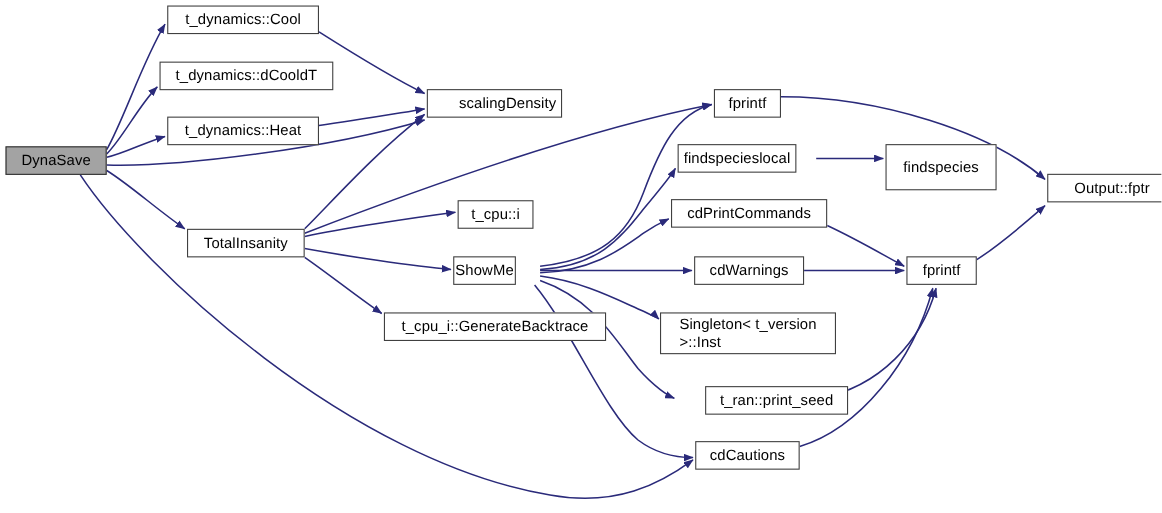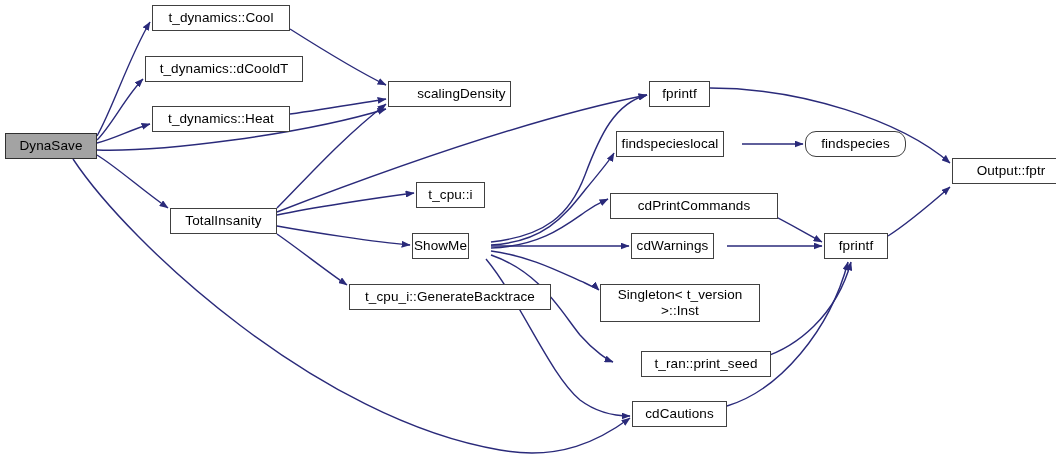--- a/index.html
+++ b/index.html
@@ -28,21 +28,21 @@
     position: absolute;
     box-sizing: border-box;
     border: 1px solid #404040;
     background: #ffffff;
     color: #000000;
     font-size: 13.5px;
     line-height: 1.18;
     display: flex;
     align-items: center;
     justify-content: center;
-    text-align: center;
+    text-align: left;
     white-space: pre;
     letter-spacing: 0.1px;
     z-index: 2;
   }
   .node.root {
     background: #a3a3a3;
     border-color: #303030;
   }
   .node-label {
     display: block;
@@ -94,23 +94,23 @@
       <div class="node" style="left: 152px; top: 5px; width: 138px; height: 26px;"><span class="node-label">t_dynamics::Cool</span></div>
       <div class="node" style="left: 145px; top: 56px; width: 158px; height: 26px;"><span class="node-label">t_dynamics::dCooldT</span></div>
       <div class="node" style="left: 152px; top: 106px; width: 138px; height: 26px;"><span class="node-label">t_dynamics::Heat</span></div>
       <div class="node" style="left: 388px; top: 81px; width: 123px; height: 26px; padding-left: 24px;"><span class="node-label">scalingDensity</span></div>
       <div class="node" style="left: 170px; top: 208px; width: 107px; height: 26px;"><span class="node-label">TotalInsanity</span></div>
       <div class="node" style="left: 416px; top: 182px; width: 69px; height: 26px;"><span class="node-label">t_cpu::i</span></div>
       <div class="node" style="left: 412px; top: 233px; width: 57px; height: 26px;"><span class="node-label">ShowMe</span></div>
       <div class="node" style="left: 349px; top: 284px; width: 202px; height: 26px;"><span class="node-label">t_cpu_i::GenerateBacktrace</span></div>
       <div class="node" style="left: 649px; top: 81px; width: 61px; height: 26px;"><span class="node-label">fprintf</span></div>
       <div class="node" style="left: 616px; top: 131px; width: 108px; height: 26px;"><span class="node-label">findspecieslocal</span></div>
-      <div class="node" style="left: 805px; top: 131px; width: 101px; height: 26px; border-radius: 11px;"><span class="node-label">findspecies</span></div>
-      <div class="node" style="left: 610px; top: 181px; width: 168px; height: 26px; margin-top: 12px;"><span class="node-label">cdPrintCommands</span></div>
-      <div class="node" style="left: 631px; top: 233px; width: 83px; height: 26px;"><span class="node-label">cdWarnings</span></div>
+      <div class="node" style="left: 805px; top: 131px; width: 101px; height: 42px;"><span class="node-label">findspecies</span></div>
+      <div class="node" style="left: 610px; top: 181px; width: 142px; height: 26px;"><span class="node-label">cdPrintCommands</span></div>
+      <div class="node" style="left: 631px; top: 233px; width: 100px; height: 26px;"><span class="node-label">cdWarnings</span></div>
       <div class="node" style="left: 824px; top: 233px; width: 64px; height: 26px;"><span class="node-label">fprintf</span></div>
       <div class="node" style="left: 600px; top: 284px; width: 160px; height: 38px;"><span class="node-label">Singleton&lt; t_version
 &gt;::Inst</span></div>
       <div class="node" style="left: 615px; top: 351px; width: 130px; height: 26px; margin-left: 26px;"><span class="node-label">t_ran::print_seed</span></div>
       <div class="node" style="left: 632px; top: 401px; width: 95px; height: 26px;"><span class="node-label">cdCautions</span></div>
       <div class="node" style="left: 952px; top: 158px; width: 118px; height: 26px;"><span class="node-label">Output::fptr</span></div>
     </div>
 </div>
 
 </body></html>

